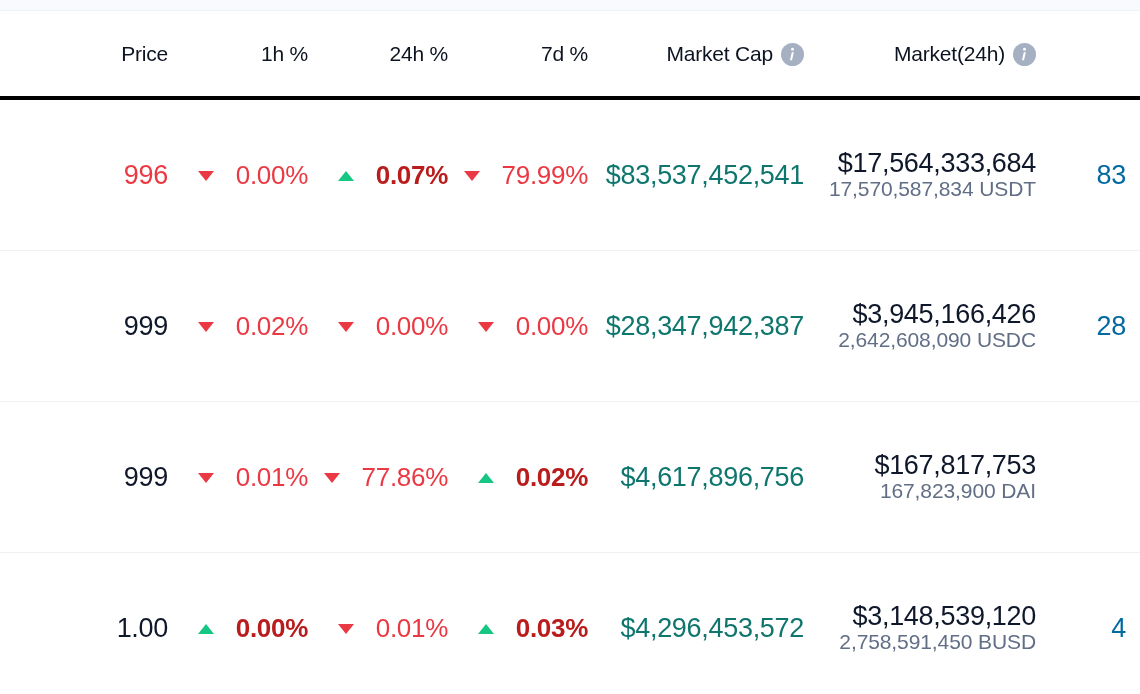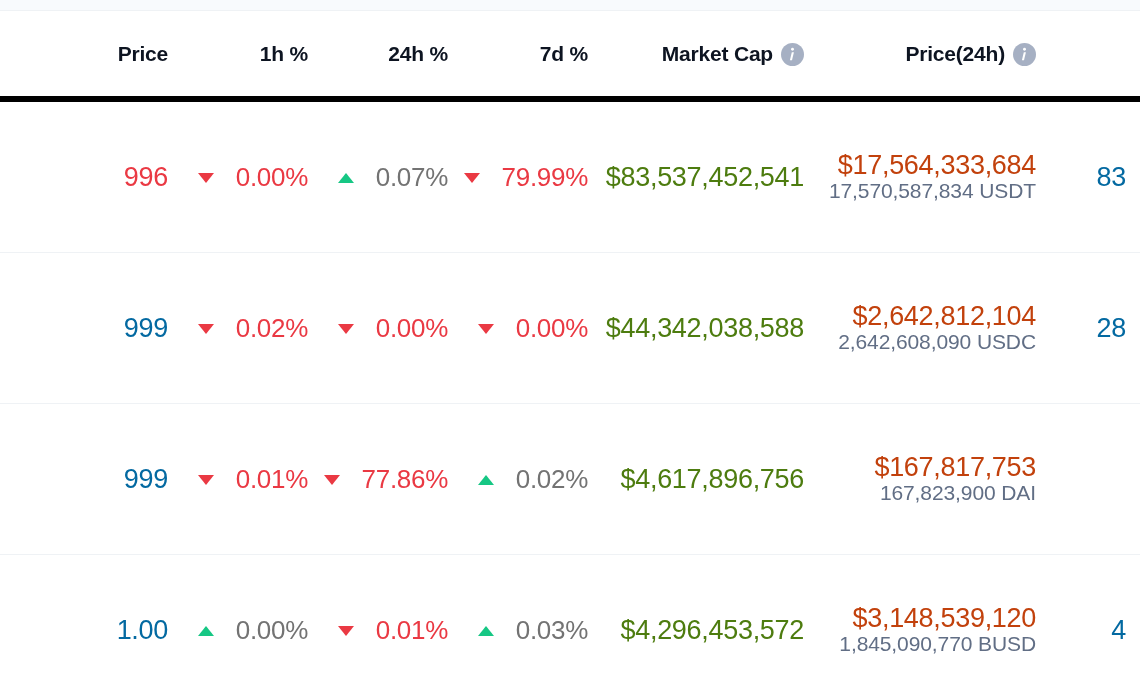--- a/index.html
+++ b/index.html
@@ -51,24 +51,24 @@
   col.c-mcap      { width: 216px; }
   col.c-vol       { width: 232px; }
   col.c-supply    { width: 90px;  }
 
   thead th {
     height: 84px;
     padding: 0 14px 0 0;
     text-align: right;
     vertical-align: middle;
     font-size: 21px;
-    font-weight: bold;
+    font-weight: normal;
     color: #0d1421;
     background: #ffffff;
-    border-bottom: 6px solid #000000;
+    border-bottom: 4px solid #000000;
     white-space: nowrap;
     letter-spacing: -0.2px;
   }
 
   th .th-inner {
     display: inline-flex;
     align-items: center;
     justify-content: flex-end;
     gap: 8px;
   }
@@ -93,34 +93,34 @@
     vertical-align: middle;
     border-bottom: 1px solid #eff2f5;
     background: #ffffff;
     white-space: nowrap;
   }
   tbody tr:last-child td { border-bottom: none; }
 
   .cell-price {
     font-size: 27px;
     font-weight: normal;
-    color: #0369a1;
+    color: #0f172a;
     letter-spacing: -0.3px;
   }
   .cell-price.down { color: #ea3943; }
 
   .pct {
     display: inline-flex;
     align-items: center;
     justify-content: flex-end;
     gap: 22px;
     font-size: 26px;
     letter-spacing: -0.3px;
   }
-  .pct.up   { color: #737373; }
+  .pct.up   { color: #b91c1c; font-weight: bold; }
   .pct.down { color: #ea3943; }
 
   .caret {
     display: inline-block;
     width: 0;
     height: 0;
     flex: 0 0 auto;
     position: relative;
     top: 1px;
   }
@@ -130,34 +130,34 @@
     border-bottom: 10px solid #16c784;
   }
   .caret.down {
     border-left: 8px solid transparent;
     border-right: 8px solid transparent;
     border-top: 10px solid #ea3943;
   }
 
   .cell-mcap {
     font-size: 27px;
-    color: #4d7c0f;
+    color: #0f766e;
     letter-spacing: -0.3px;
   }
 
   .vol-stack {
     display: flex;
     flex-direction: column;
     align-items: flex-end;
     justify-content: center;
     line-height: 1.08;
   }
   .vol-usd {
     font-size: 27px;
-    color: #c2410c;
+    color: #0f172a;
     letter-spacing: -0.3px;
   }
   .vol-native {
     margin-top: 0;
     font-size: 21px;
     color: #616e85;
     letter-spacing: -0.1px;
   }
 
   .cell-supply {
@@ -213,21 +213,21 @@
             <span class="info-icon">
               <svg width="23" height="23" viewBox="0 0 23 23" aria-hidden="true">
                 <circle cx="11.5" cy="6.2" r="1.45" fill="#ffffff"></circle>
                 <path d="M12.9 9.3 L11.0 17.2 L8.9 17.2 L10.8 9.3 Z" fill="#ffffff"></path>
               </svg>
             </span>
           </span>
         </th>
         <th>
           <span class="th-inner">
-            <span>Price(24h)</span>
+            <span>Market(24h)</span>
             <span class="info-icon">
               <svg width="23" height="23" viewBox="0 0 23 23" aria-hidden="true">
                 <circle cx="11.5" cy="6.2" r="1.45" fill="#ffffff"></circle>
                 <path d="M12.9 9.3 L11.0 17.2 L8.9 17.2 L10.8 9.3 Z" fill="#ffffff"></path>
               </svg>
             </span>
           </span>
         </th>
         <th>
           <span class="th-inner">
@@ -282,24 +282,24 @@
             <span class="caret down"></span>
             <span>0.00%</span>
           </span>
         </td>
         <td>
           <span class="pct down">
             <span class="caret down"></span>
             <span>0.00%</span>
           </span>
         </td>
-        <td class="cell-mcap">$44,342,038,588</td>
+        <td class="cell-mcap">$28,347,942,387</td>
         <td>
           <span class="vol-stack">
-            <span class="vol-usd">$2,642,812,104</span>
+            <span class="vol-usd">$3,945,166,426</span>
             <span class="vol-native">2,642,608,090 USDC</span>
           </span>
         </td>
         <td class="cell-supply">28</td>
       </tr>
 
       <tr>
         <td class="cell-price">999</td>
         <td>
           <span class="pct down">
@@ -346,21 +346,21 @@
         <td>
           <span class="pct up">
             <span class="caret up"></span>
             <span>0.03%</span>
           </span>
         </td>
         <td class="cell-mcap">$4,296,453,572</td>
         <td>
           <span class="vol-stack">
             <span class="vol-usd">$3,148,539,120</span>
-            <span class="vol-native">1,845,090,770 BUSD</span>
+            <span class="vol-native">2,758,591,450 BUSD</span>
           </span>
         </td>
         <td class="cell-supply">4</td>
       </tr>
 
     </tbody>
   </table>
 </div>
 
 </body></html>

